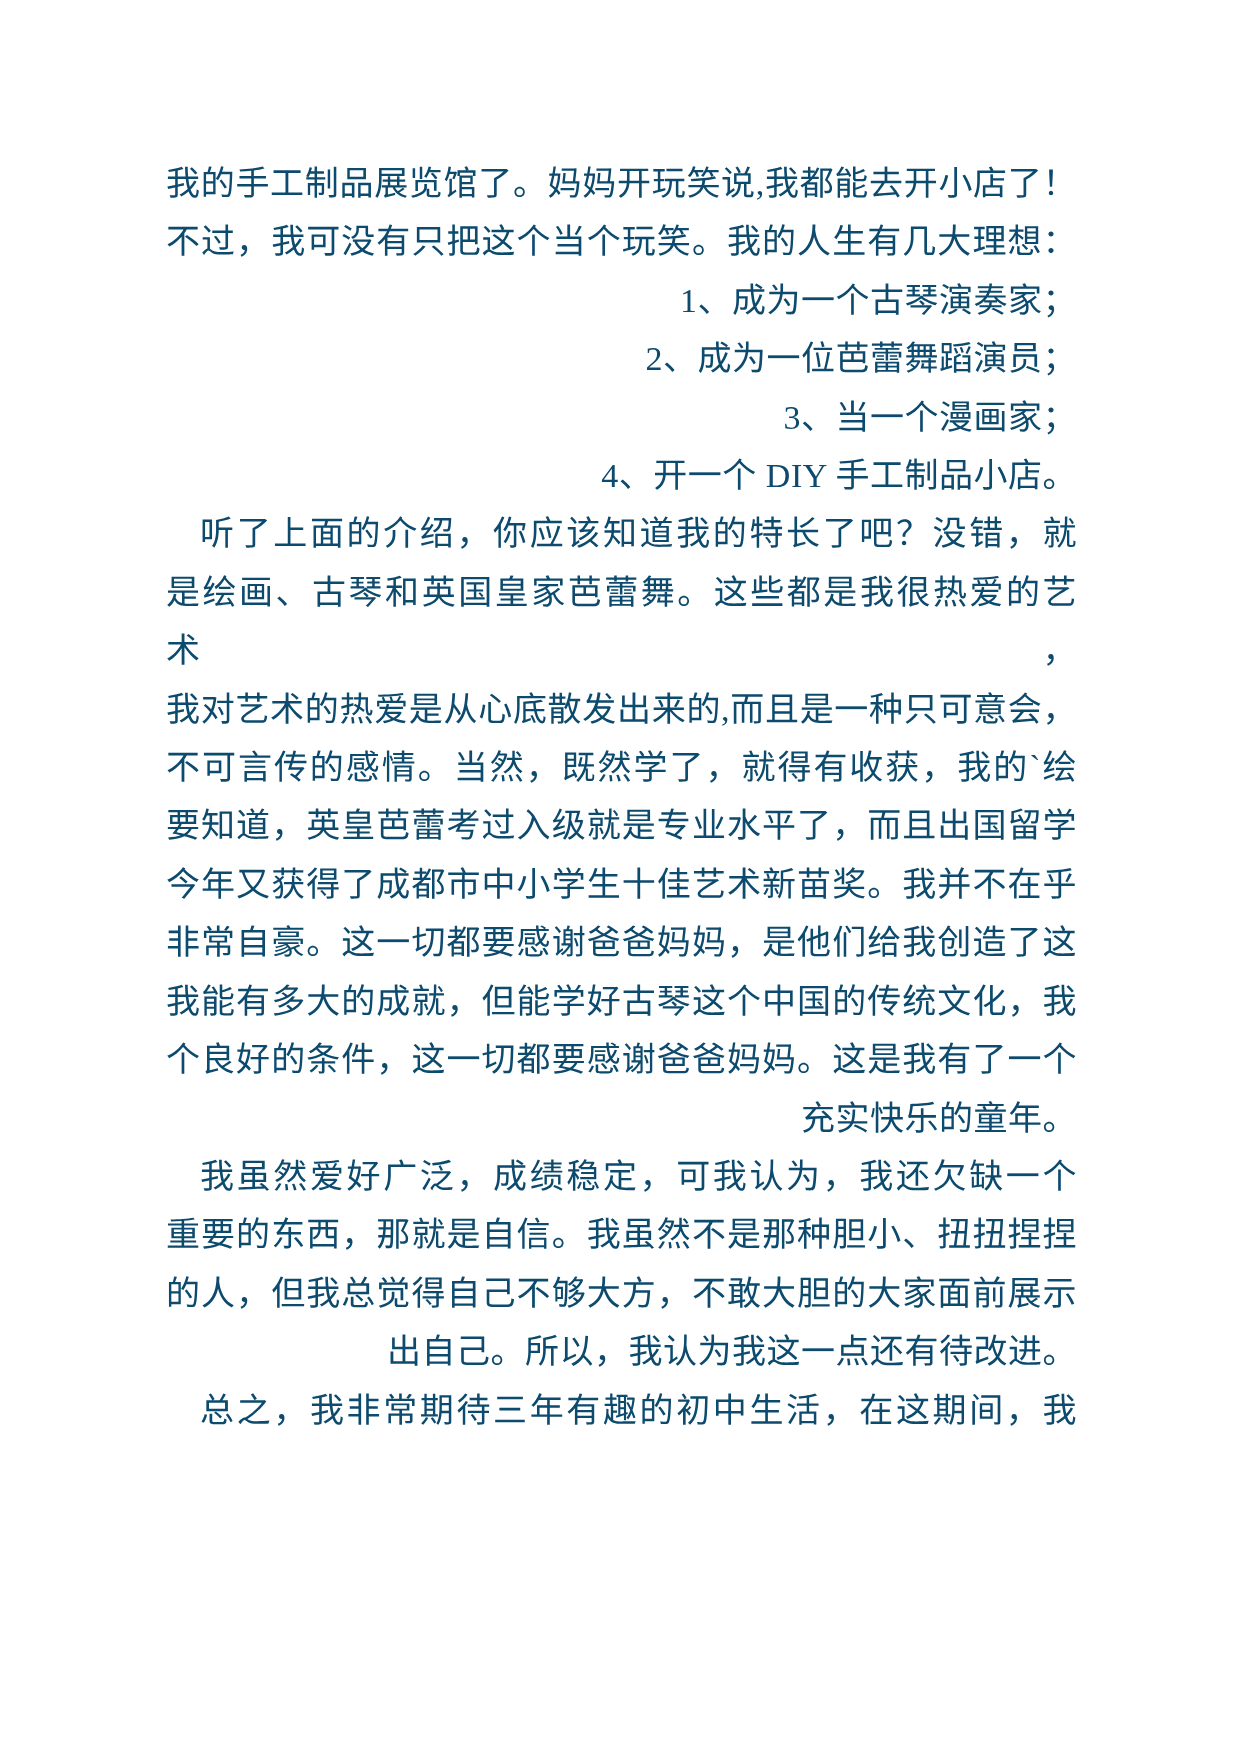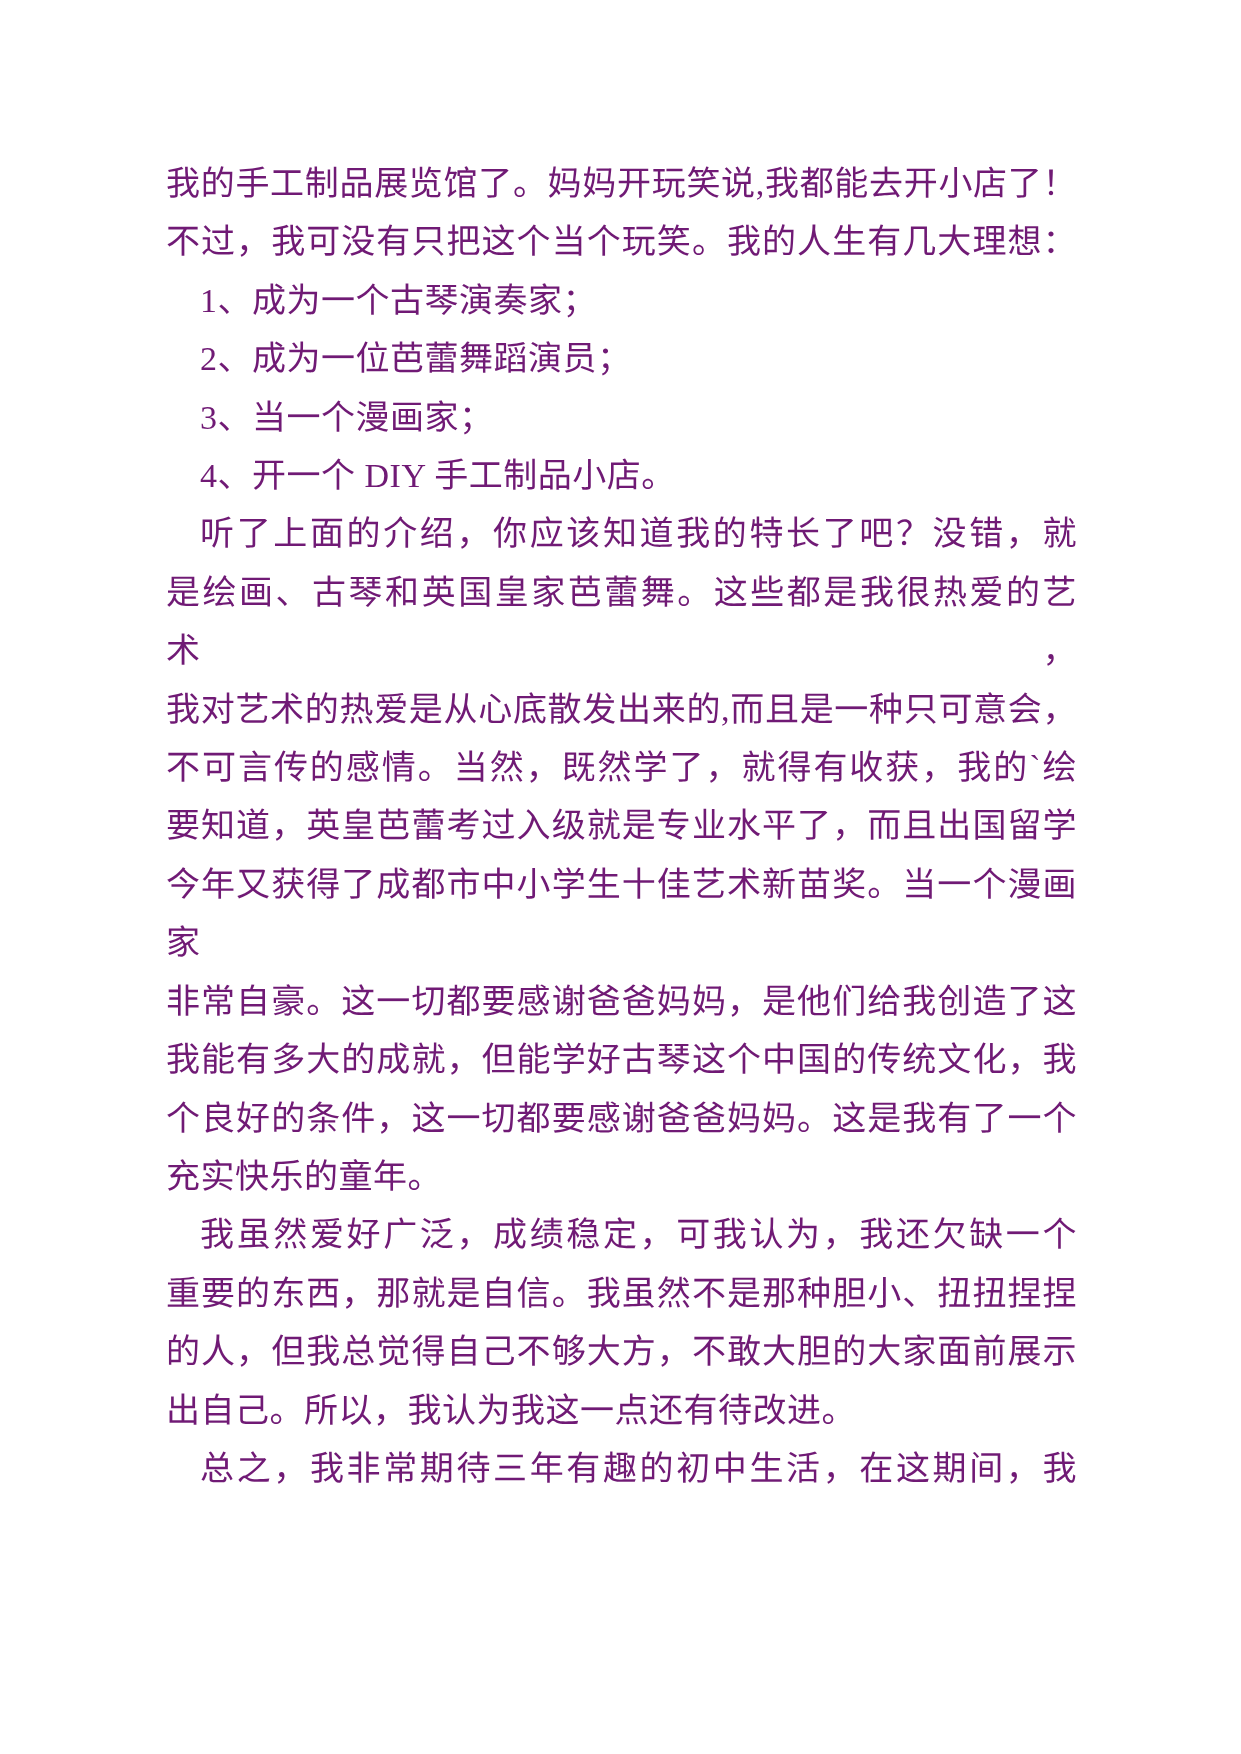--- a/index.html
+++ b/index.html
@@ -7,36 +7,36 @@
     padding: 0;
     background: #ffffff;
   }
   .page {
     position: relative;
     width: 1241px;
     height: 1754px;
     background: #ffffff;
     overflow: hidden;
     font-family: "Liberation Serif", "DejaVu Serif", serif;
-    color: #701a75;
+    color: #0c4a6e;
   }
   .text-block {
     position: absolute;
     left: 166px;
     top: 155px;
     width: 911px;
     font-size: 34px;
     line-height: 58.4px;
     letter-spacing: 0.5px;
     font-weight: 400;
     text-rendering: optimizeLegibility;
   }
   .ln {
     white-space: nowrap;
-    text-align: left;
+    text-align: right;
   }
   
   .ln.just {
     white-space: normal;
     text-align: justify;
     text-align-last: justify;
     text-justify: inter-character;
   }
   
   .ln.ind {
@@ -52,21 +52,21 @@
     <div class="ln just">不过，我可没有只把这个当个玩笑。我的人生有几大理想：</div>
     <div class="ln ind">1、成为一个古琴演奏家；</div>
     <div class="ln ind">2、成为一位芭蕾舞蹈演员；</div>
     <div class="ln ind">3、当一个漫画家；</div>
     <div class="ln ind">4、开一个 DIY 手工制品小店。</div>
     <div class="ln ind just">听了上面的介绍，你应该知道我的特长了吧？没错，就</div>
     <div class="ln just">是绘画、古琴和英国皇家芭蕾舞。这些都是我很热爱的艺术，</div>
     <div class="ln just">我对艺术的热爱是从心底散发出来的,而且是一种只可意会，</div>
     <div class="ln just">不可言传的感情。当然，既然学了，就得有收获，我的`绘</div>
     <div class="ln just">要知道，英皇芭蕾考过入级就是专业水平了，而且出国留学</div>
-    <div class="ln just">今年又获得了成都市中小学生十佳艺术新苗奖。当一个漫画家</div>
+    <div class="ln just">今年又获得了成都市中小学生十佳艺术新苗奖。我并不在乎</div>
     <div class="ln just">非常自豪。这一切都要感谢爸爸妈妈，是他们给我创造了这</div>
     <div class="ln just">我能有多大的成就，但能学好古琴这个中国的传统文化，我</div>
     <div class="ln just">个良好的条件，这一切都要感谢爸爸妈妈。这是我有了一个</div>
     <div class="ln">充实快乐的童年。</div>
     <div class="ln ind just">我虽然爱好广泛，成绩稳定，可我认为，我还欠缺一个</div>
     <div class="ln just">重要的东西，那就是自信。我虽然不是那种胆小、扭扭捏捏</div>
     <div class="ln just">的人，但我总觉得自己不够大方，不敢大胆的大家面前展示</div>
     <div class="ln">出自己。所以，我认为我这一点还有待改进。</div>
     <div class="ln ind just">总之，我非常期待三年有趣的初中生活，在这期间，我</div>
   </div>

